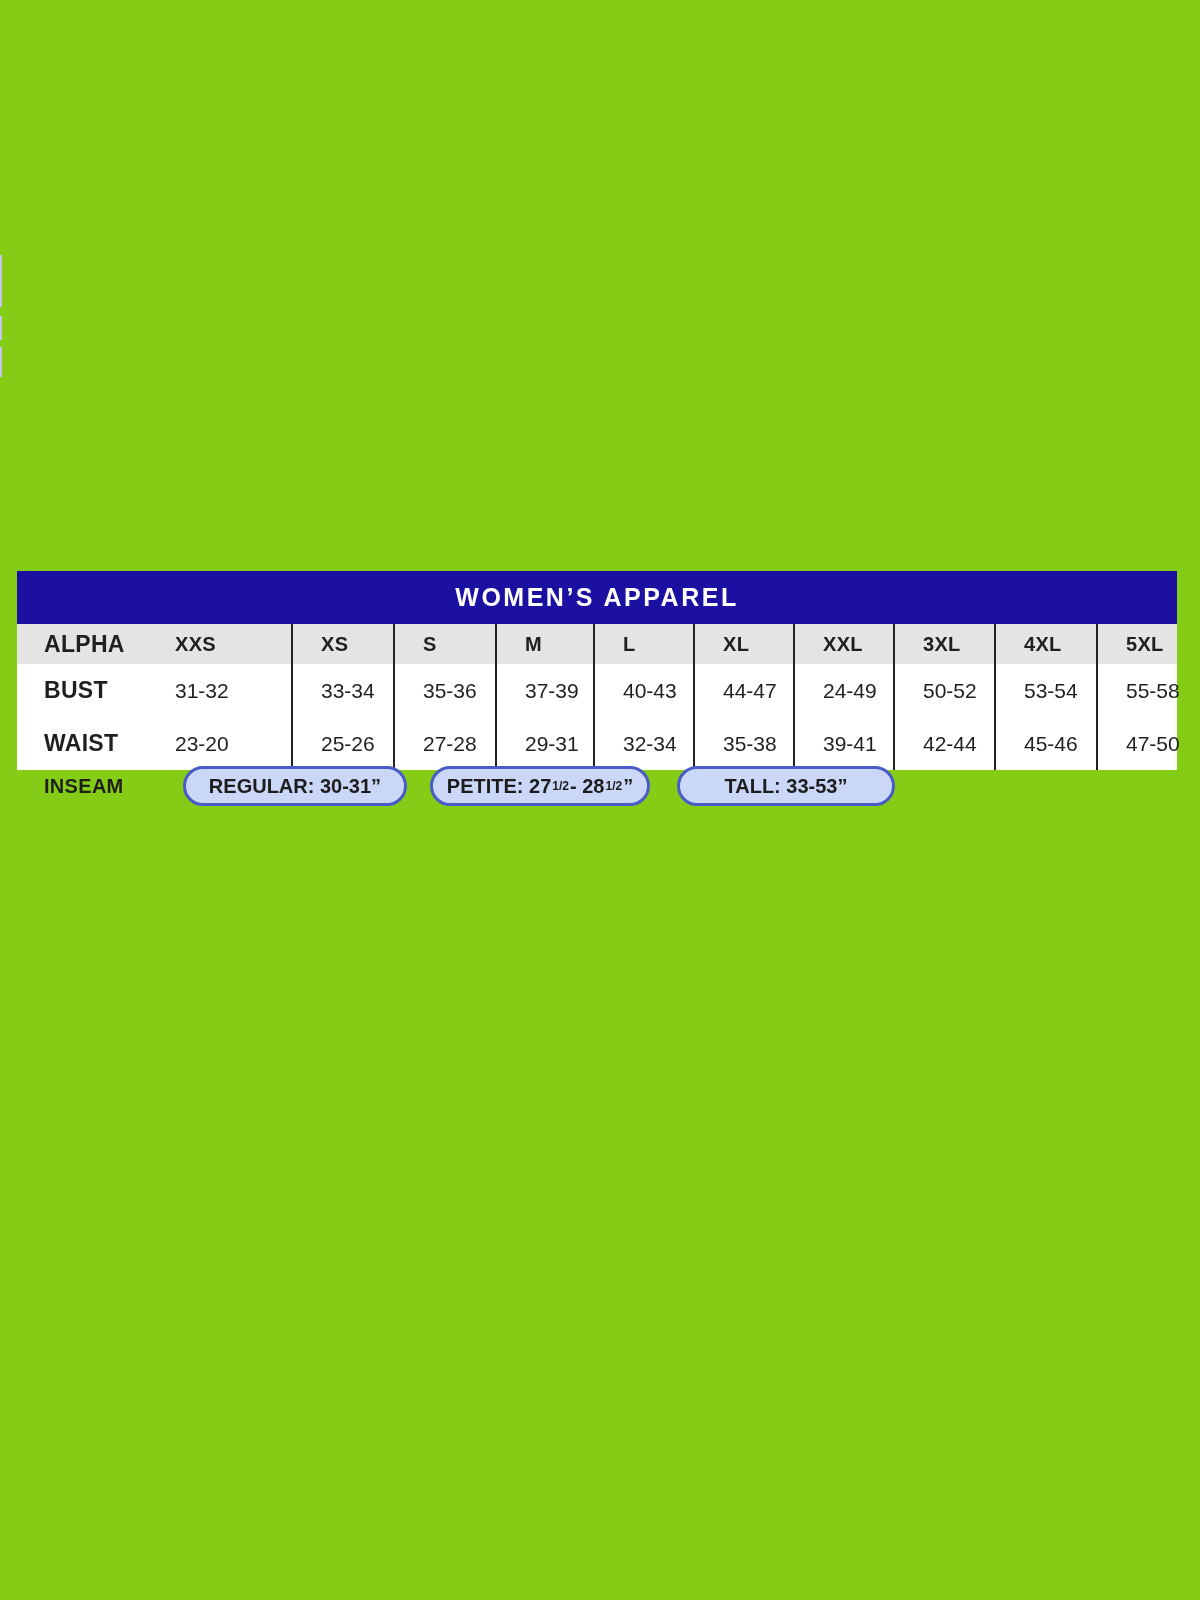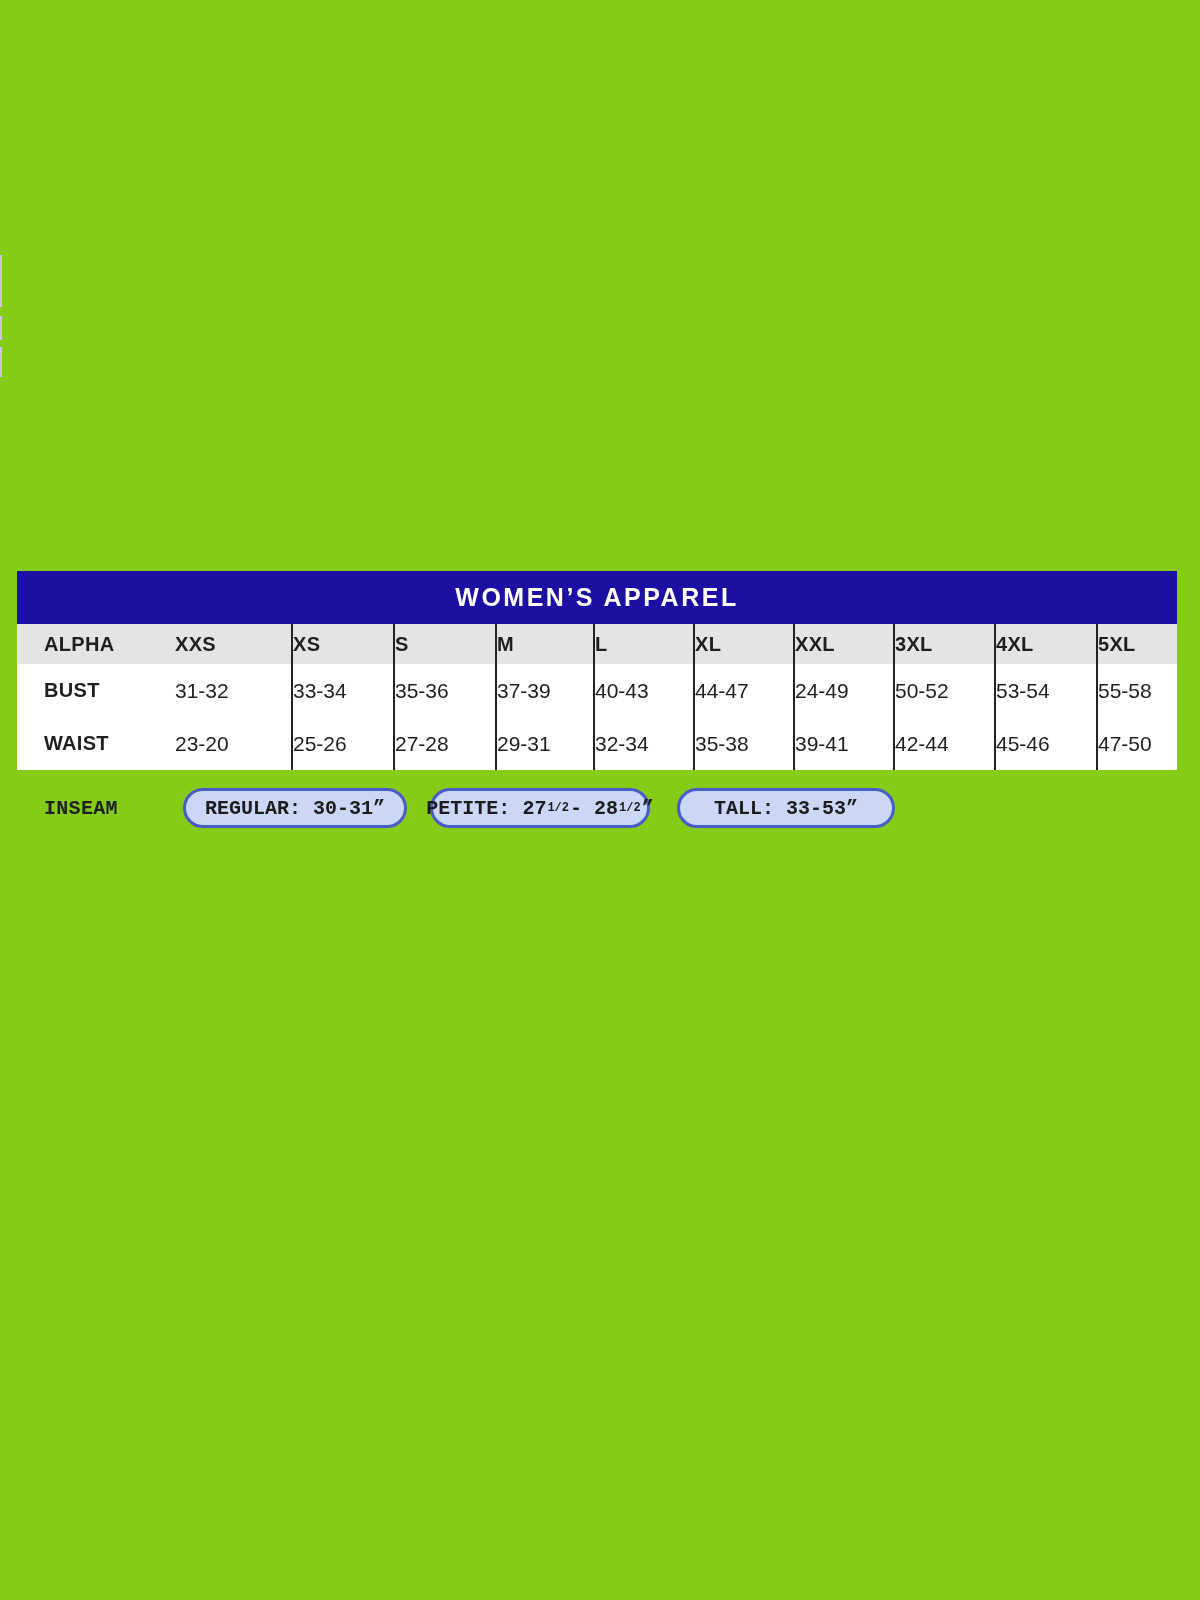--- a/index.html
+++ b/index.html
@@ -58,30 +58,31 @@
     font-size:20px;font-weight:bold;letter-spacing:0.3px;
   }
   .size-table tbody td{
     height:53px;
     font-size:21px;font-weight:normal;
     background:#ffffff;
   }
   .size-table th:first-child,
   .size-table td.row-label{
     text-align:left;padding-left:27px;
-    font-weight:bold;font-size:20px;letter-spacing:0.3px;
+    font-weight:bold;font-size:23px;letter-spacing:0.3px;
   }
   
   .size-table th:nth-child(n+3),
   .size-table td:nth-child(n+3){
     border-left:2px solid var(--sep);
+    padding-left:28px;
   }
   .inseam-row{
     display:flex;align-items:center;
-    margin-top:18px;height:40px;font-family:Liberation Mono, monospace;
+    height:32px;
   }
   .inseam-label{
     width:158px;padding-left:27px;
     font-weight:bold;font-size:20px;letter-spacing:0.3px;
   }
   .pill{
     height:40px;
     display:flex;align-items:center;justify-content:center;
     background:var(--pill-fill);
     border:3px solid var(--pill-border);

